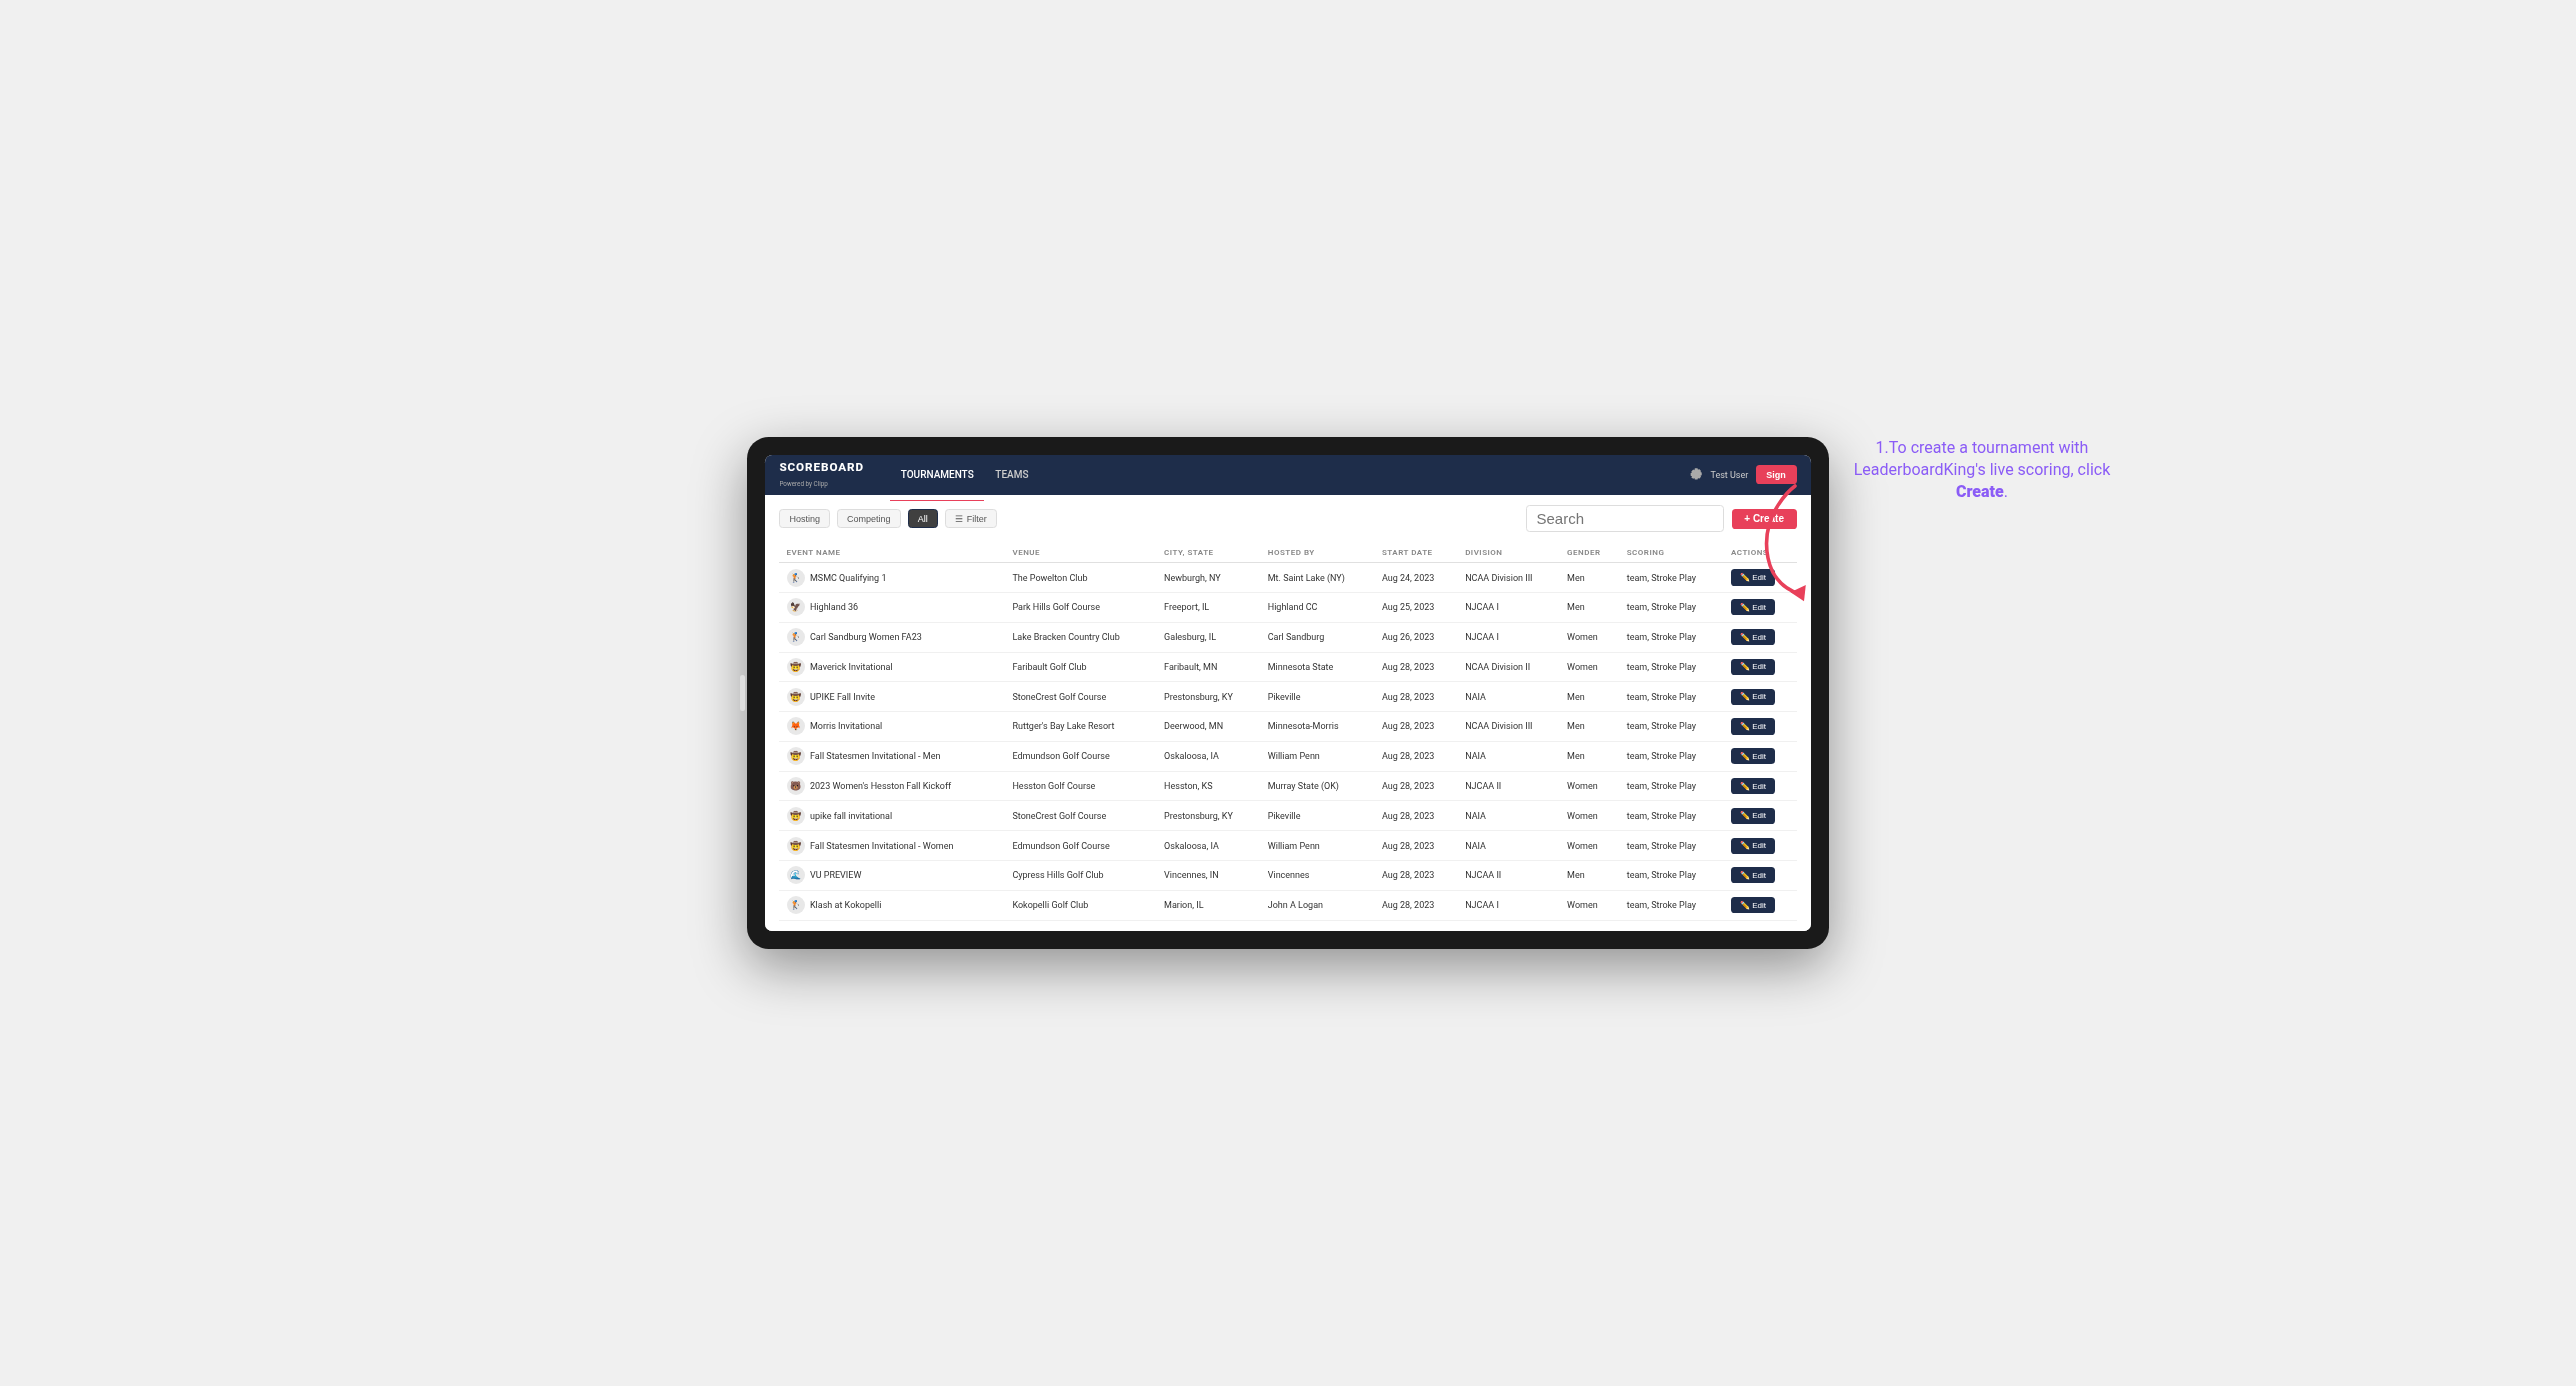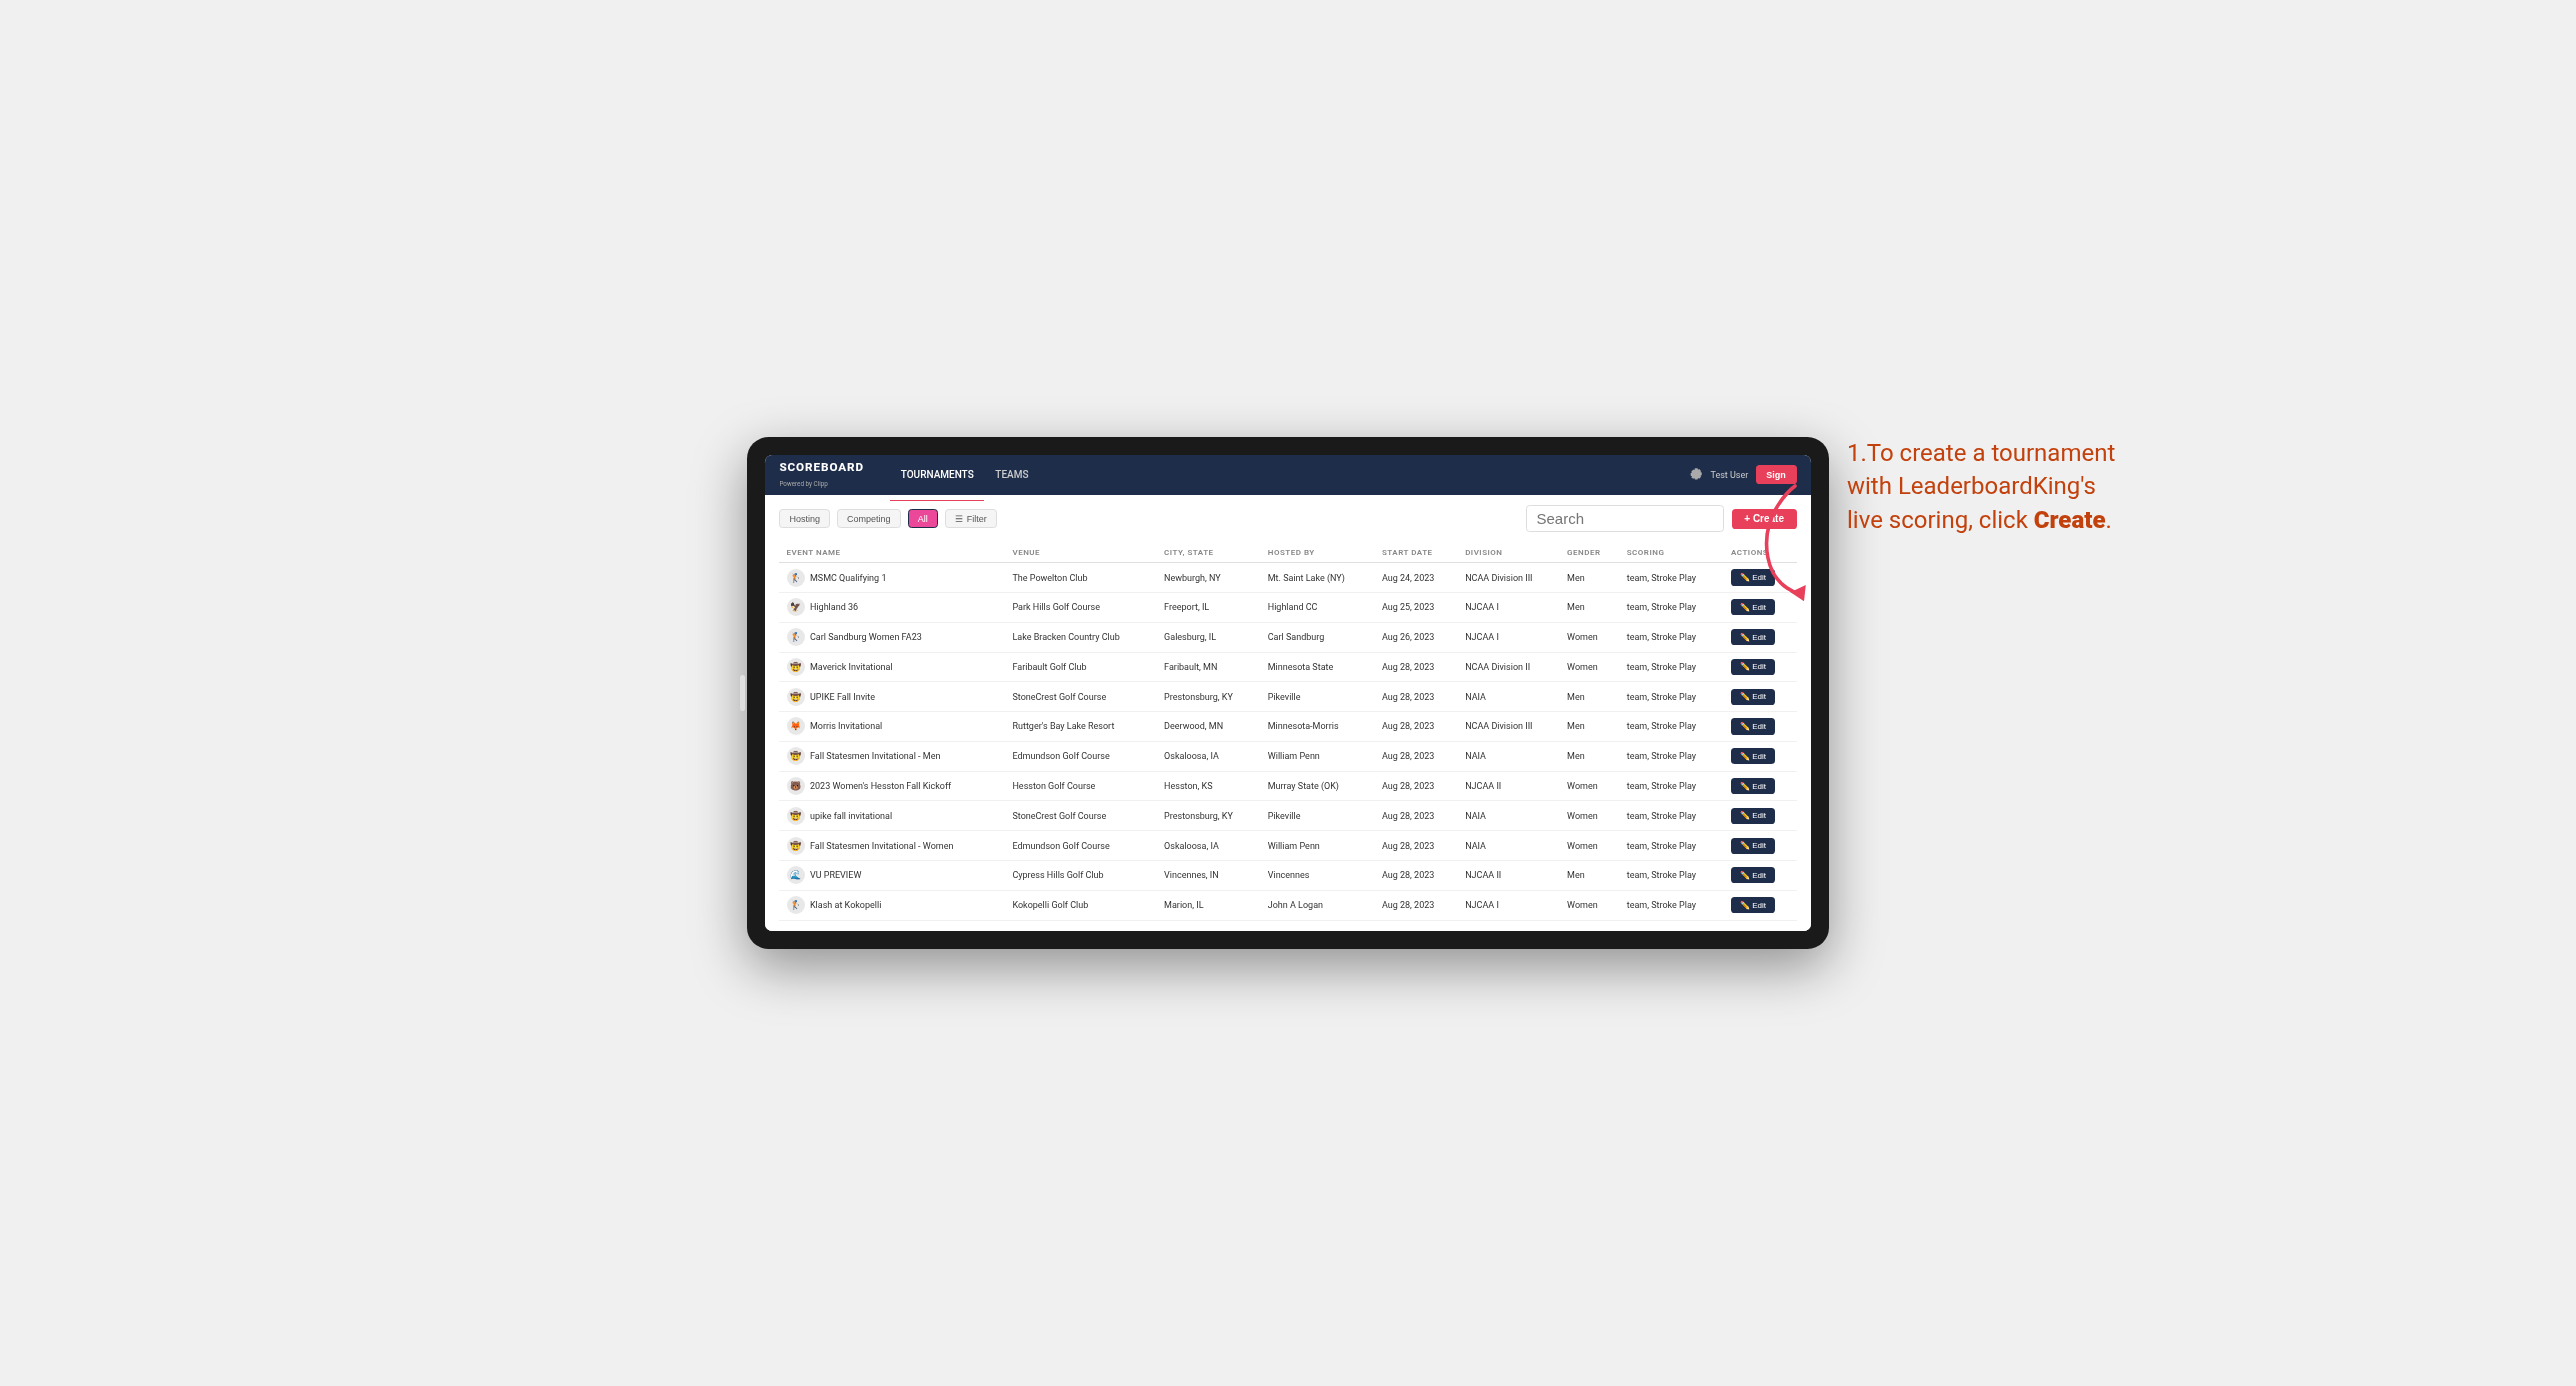--- a/index.html
+++ b/index.html
@@ -137,21 +137,21 @@
       background: #f5f5f5;
       border: 0.9px solid #ddd;
       border-radius: 3.6px;
       padding: 3.6px 9px;
       font-size: 9px;
       cursor: pointer;
       color: #555;
     }
 
     .filter-btn.active {
-      background: #ec4899;
+      background: #404040;
       color: #fff;
       border-color: #1e2d4a;
     }
 
     .filter-icon-btn {
       background: #f5f5f5;
       border: 0.9px solid #ddd;
       border-radius: 3.6px;
       padding: 3.6px 9px;
       font-size: 9px;
@@ -251,23 +251,24 @@
 
     
     .annotation-area {
       position: absolute;
       right: -288px;
       top: 0;
       width: 270px;
     }
 
     .annotation-text {
-      font-size: 24px;
+      font-size: 16px;
       line-height: 1.4;
-      color: #c2410c;
+      color: #8b5cf6;
+      text-align: center;
     }
 
     .annotation-text strong {
       font-weight: 900;
     }
 
     
     .arrow-container {
       position: absolute;
       right: 16px;

